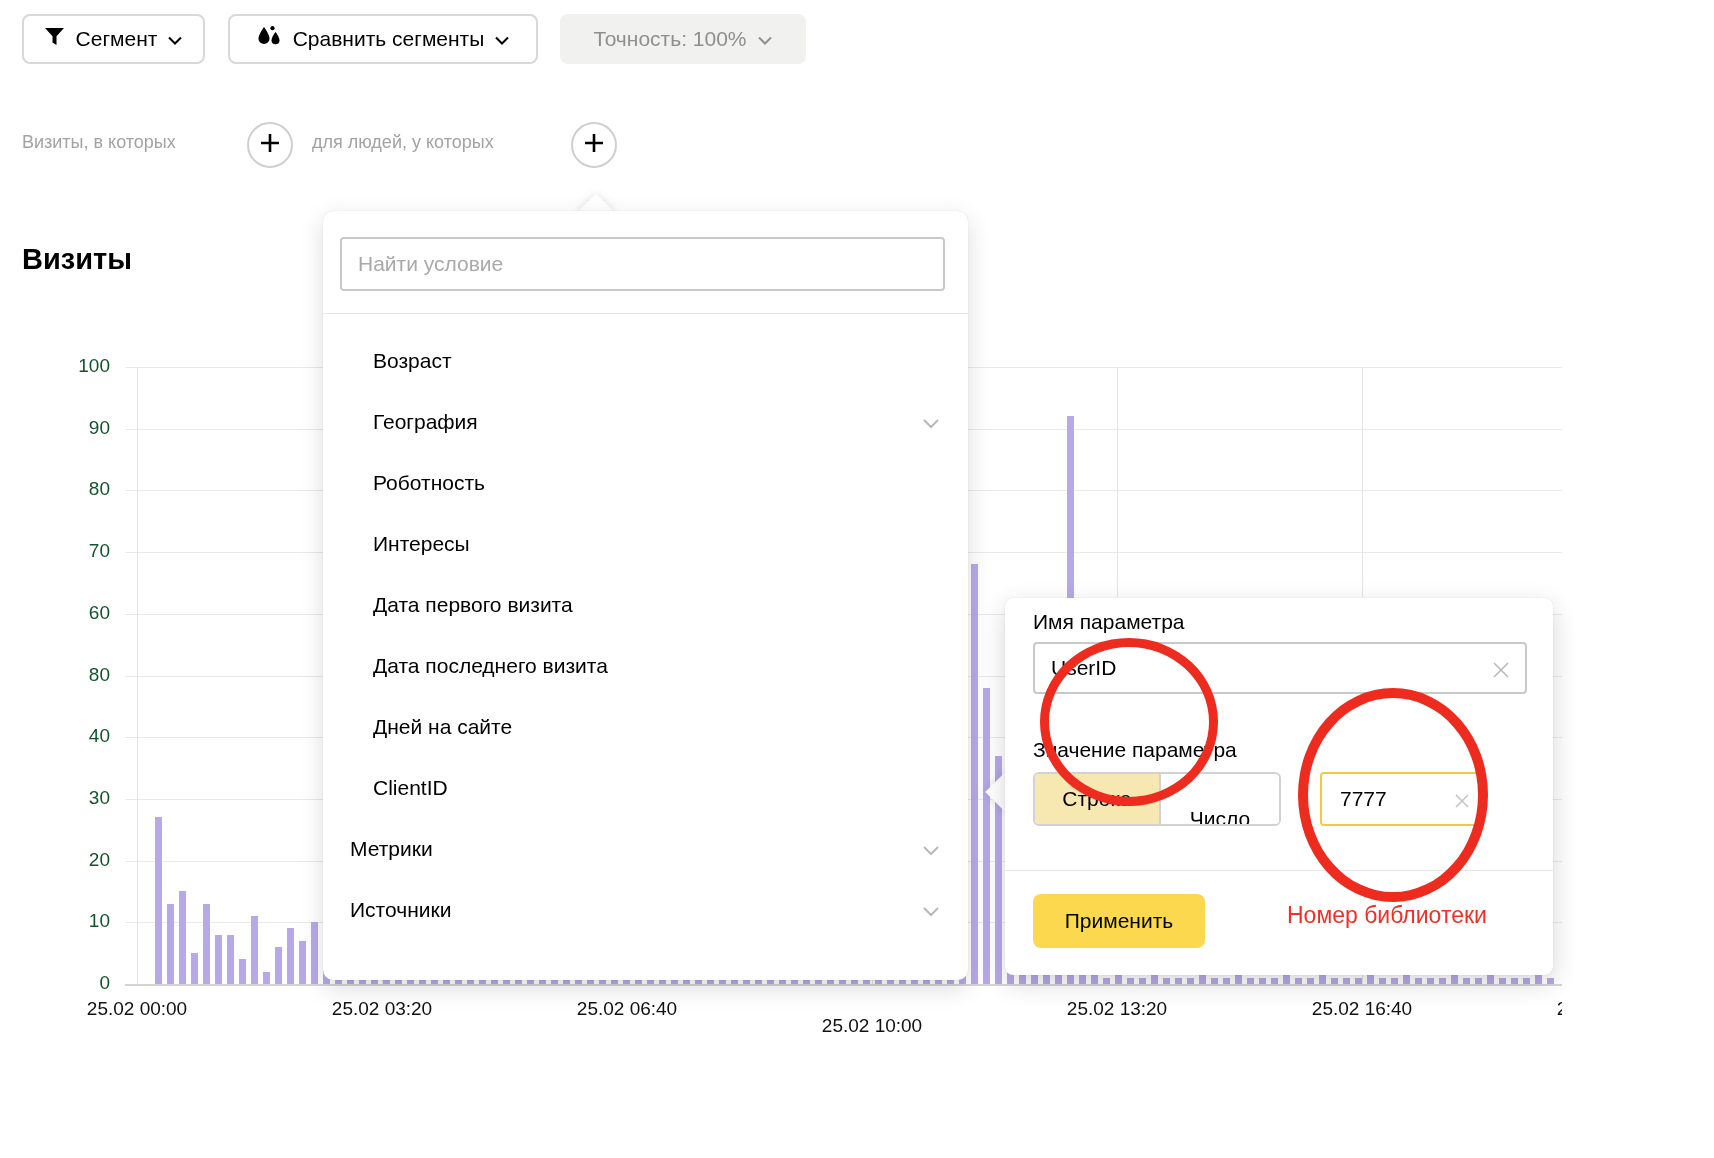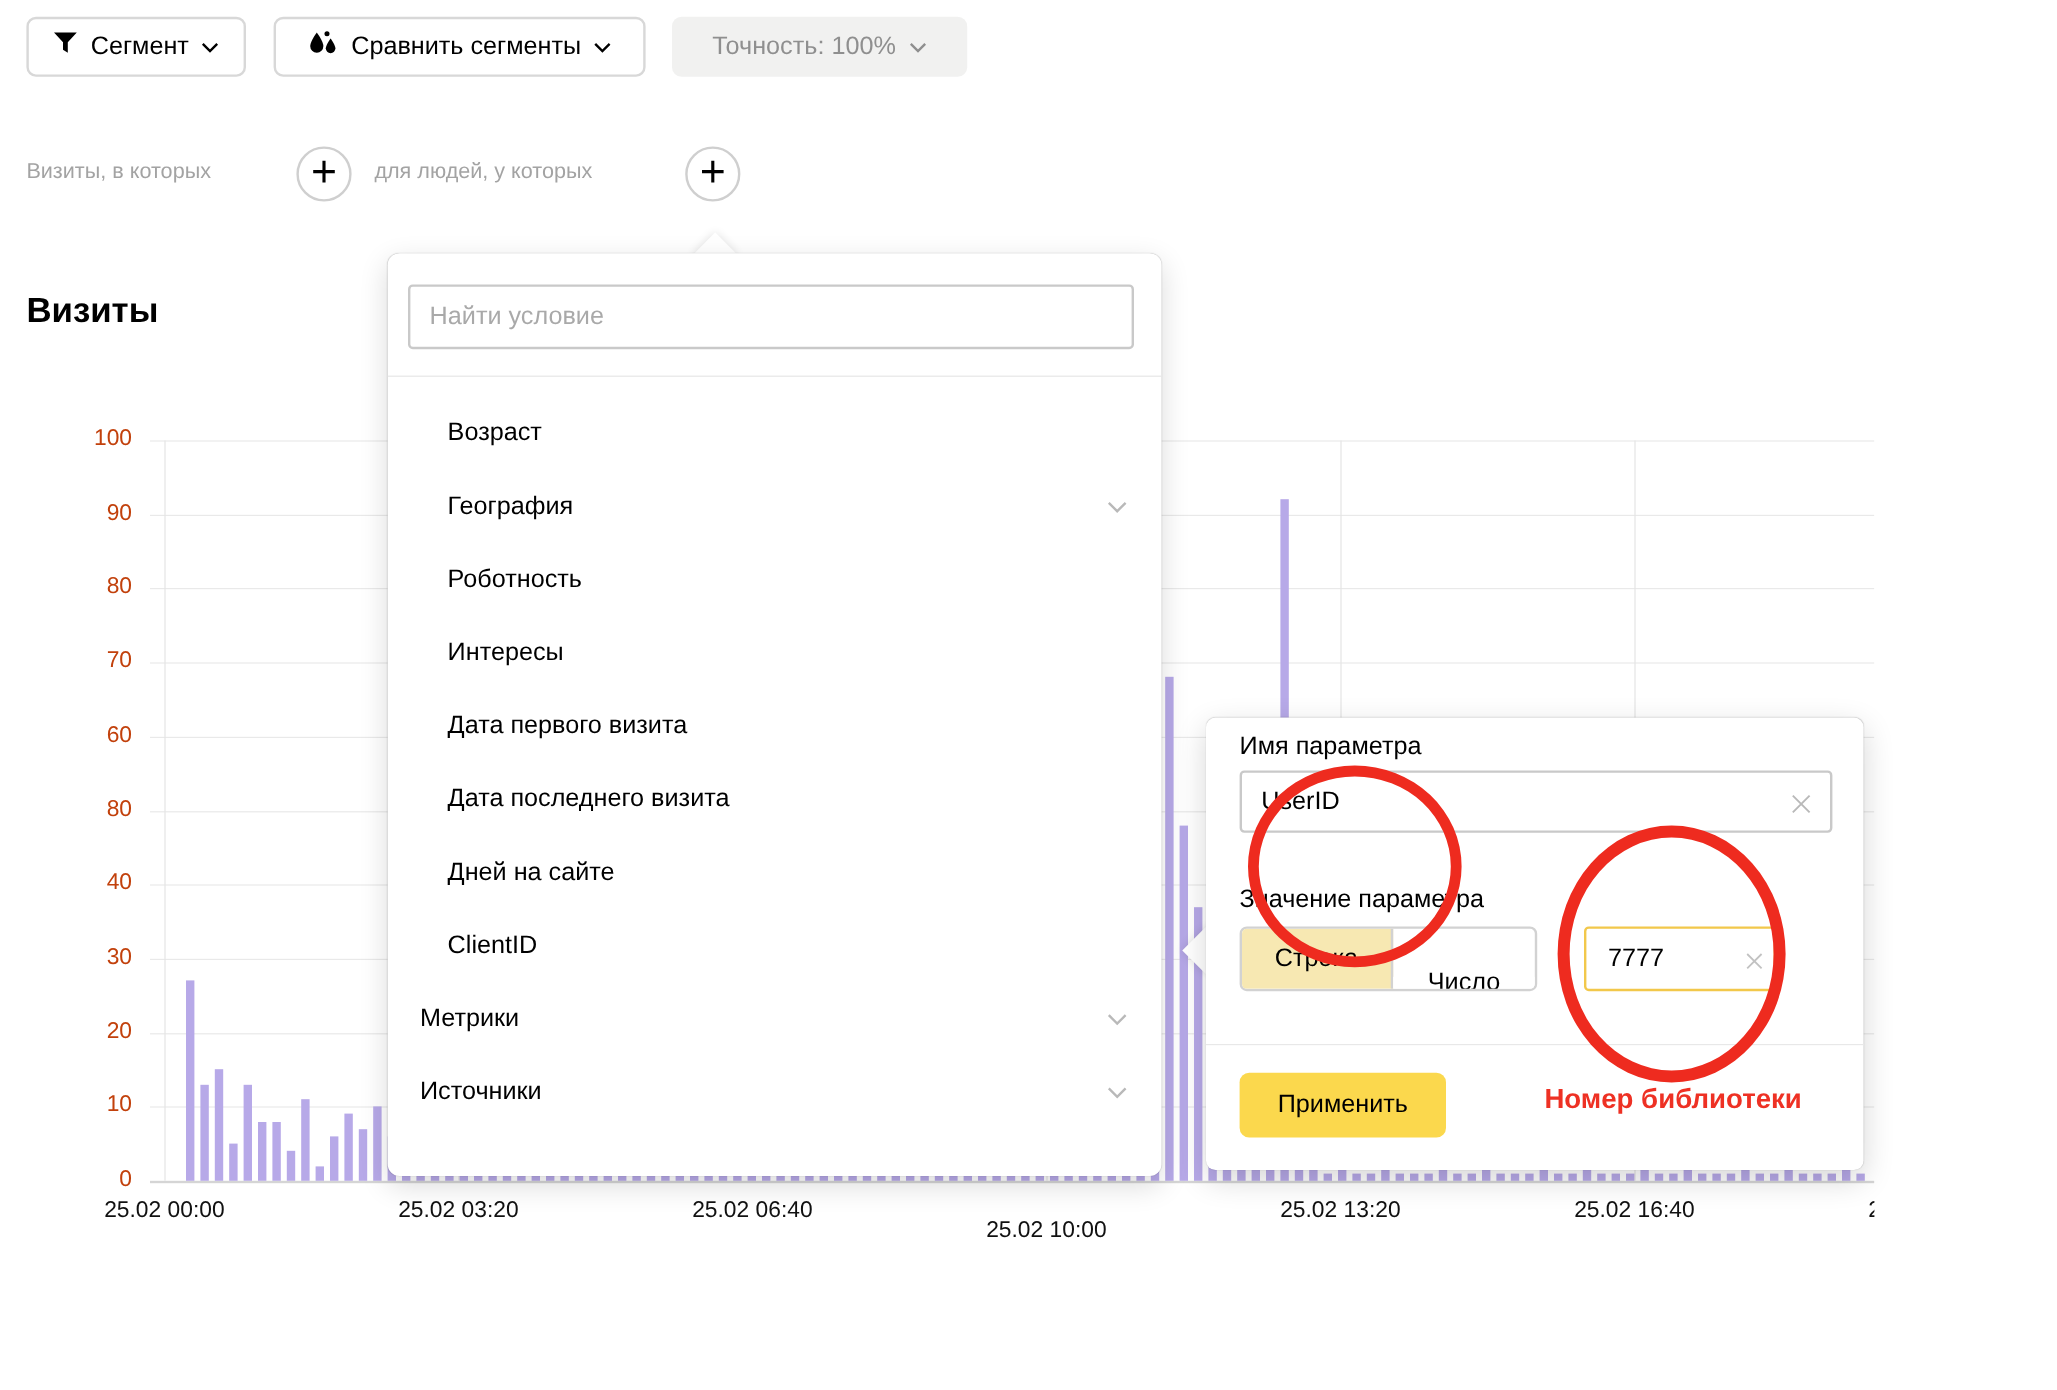--- a/index.html
+++ b/index.html
@@ -27,21 +27,21 @@
   #plus-people { left:571px; }
 
   
   #page-title { position:absolute; left:22px; top:243px; font-size:29px; font-weight:600; }
 
   
   #chart { position:absolute; left:0; top:0; width:1562px; height:1158px; overflow:hidden; z-index:1; }
   .gridline-y { position:absolute; left:125px; width:1437px; height:1px; background:#e9e9e9; }
   .gridline-y.zero { background:#d5d5d5; height:2px; }
   .gridline-x { position:absolute; width:1px; background:#e5e5e5; }
-  .ylab { position:absolute; left:10px; width:100px; text-align:right; font-size:19px; color:#c2410c; }
+  .ylab { position:absolute; left:10px; width:100px; text-align:right; font-size:19px; color:#14532d; }
   .xlab { position:absolute; width:130px; text-align:center; font-size:19px; color:#111; }
   .bar { position:absolute; width:7px; background:#b7a9e8; }
 
   
   #dropdown { position:absolute; left:323px; top:211px; width:645px; height:769px; background:#fff;
     border-radius:10px; box-shadow:0 0 1px rgba(0,0,0,.2), 0 8px 24px rgba(0,0,0,.14);
     z-index:10; overflow:hidden; }
   #dropdown-pointer { position:absolute; left:583px; top:199px; width:26px; height:26px; background:#fff;
     transform:rotate(45deg); box-shadow:0 0 8px rgba(0,0,0,.12); z-index:9; }
   #cond-search { position:absolute; left:17px; top:26px; width:605px; height:54px;
@@ -76,21 +76,21 @@
   #opt-string { width:126px; background:#f7e8b2; border-right:2px solid #d2d2d2; }
   #opt-number { width:118px; background:#fff;margin-top:40px; }
   #value-input { position:absolute; left:315px; top:174px; width:160px; height:54px;
     border:2px solid #f2c84b; border-radius:4px; font-size:21px; padding:0 34px 0 18px;
     font-family:"Liberation Sans",sans-serif; outline:none; }
   #value-clear { left:448px; top:194px; }
   #param-popup .divider { position:absolute; left:0; top:272px; width:100%; height:1px; background:#e8e8e8; }
   #apply-btn { position:absolute; left:28px; top:296px; width:172px; height:54px; background:#fbd84d;
     border:none; border-radius:8px; font-size:21px; font-family:"Liberation Sans",sans-serif;
     cursor:pointer; }
-  #annotation-text { position:absolute; left:282px; top:304px; font-size:23px; color:#ee3124;font-weight:bold; }
+  #annotation-text { position:absolute; left:282px; top:304px; font-size:23px; color:#ee3124; }
 
   
   .red-circle { position:absolute; border:9px solid #ee2b1f; border-radius:50%; z-index:40; }
   #circle-param-name { left:1040px; top:638px; width:178px; height:168px; }
   #circle-param-value { left:1298px; top:688px; width:190px; height:214px; border-width:10px; }
 </style>
 </head>
 <body>
 
 <div id="page">

